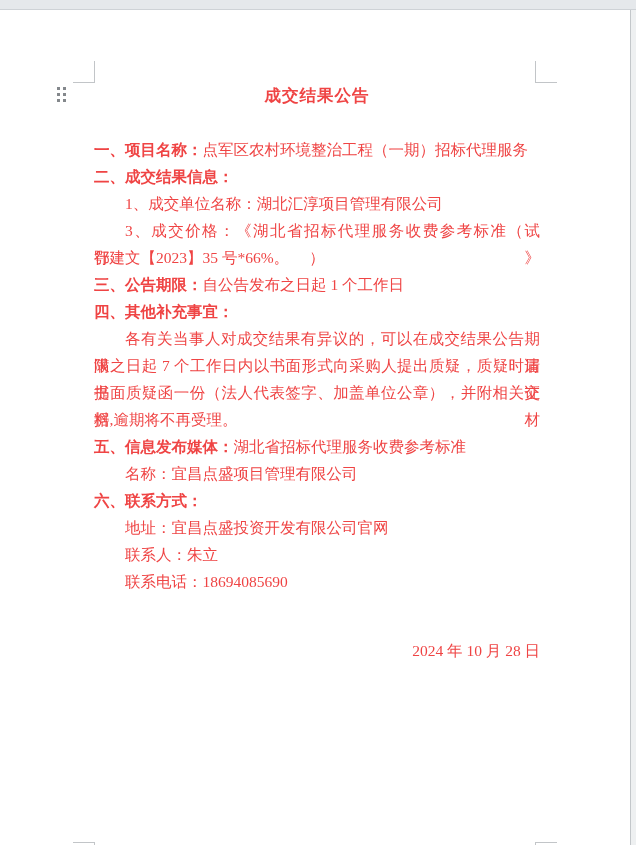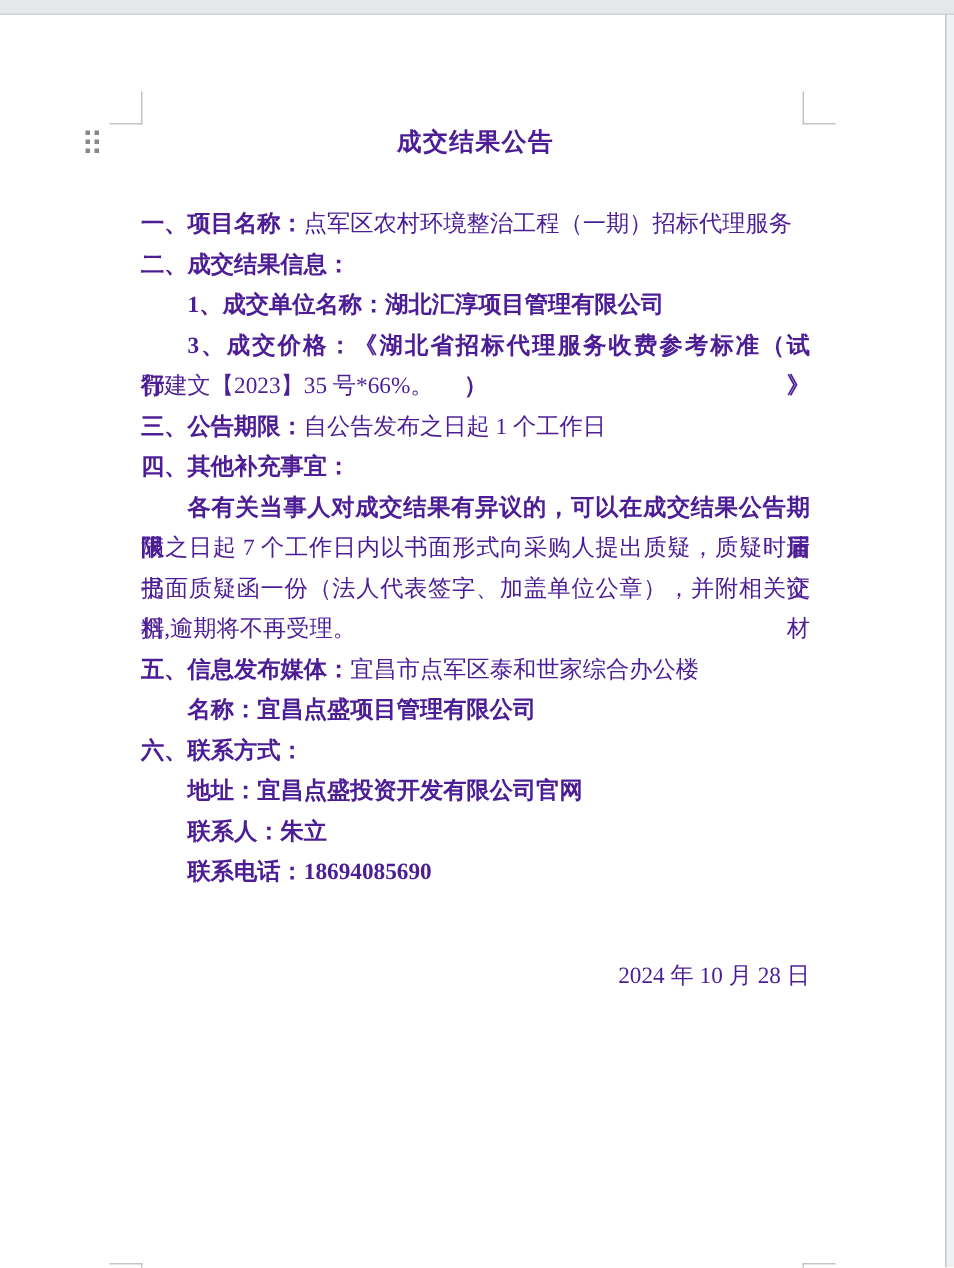--- a/index.html
+++ b/index.html
@@ -37,25 +37,25 @@
     grid-template-rows: 3px 3px 3px;
     gap: 3px;
     cursor: grab;
   }
   .handle i { display: block; background: #84888c; }
   .doc {
     position: absolute; left: 94px; top: 82px;
     width: 446px;
     font-size: 15.5px;
     line-height: 27px;
-    color: #4c1d95;
+    color: #ef4444;
     cursor: text;
   }
   .line { height: 27px; white-space: pre-wrap; }
-  .line.indent { text-indent: 31px; font-weight: bold; }
+  .line.indent { text-indent: 31px; }
   .line.just { text-align: justify; text-align-last: justify; }
   .line.center { text-align: center; }
   .line.right { text-align: right; margin-top: 15px; }
   .line.title-line {
     font-size: 16.5px;
     letter-spacing: 1px;
   }
   .bold, .title-line {
     font-family: "Liberation Sans", "DejaVu Sans", sans-serif;
     font-weight: 700;
@@ -88,21 +88,21 @@
     <div class="line"><span class="bold">二、成交结果信息：</span></div>
     <div class="line indent"><span class="reg">1、成交单位名称：湖北汇淳项目管理有限公司</span></div>
     <div class="line indent just"><span class="reg">3、成交价格：《湖北省招标代理服务收费参考标准（试行）》</span></div>
     <div class="line"><span class="reg">鄂建文【2023】35 号*66%。</span></div>
     <div class="line"><span class="bold">三、公告期限：</span><span class="reg">自公告发布之日起 1 个工作日</span></div>
     <div class="line"><span class="bold">四、其他补充事宜：</span></div>
     <div class="line indent just"><span class="reg">各有关当事人对成交结果有异议的，可以在成交结果公告期限届</span></div>
     <div class="line just"><span class="reg">满之日起 7 个工作日内以书面形式向采购人提出质疑，质疑时请提交</span></div>
     <div class="line just"><span class="reg">书面质疑函一份（法人代表签字、加盖单位公章），并附相关证据材</span></div>
     <div class="line"><span class="reg">料,逾期将不再受理。</span></div>
-    <div class="line"><span class="bold">五、信息发布媒体：</span><span class="reg">宜昌市点军区泰和世家综合办公楼</span></div>
+    <div class="line"><span class="bold">五、信息发布媒体：</span><span class="reg">湖北省招标代理服务收费参考标准</span></div>
     <div class="line indent"><span class="reg">名称：宜昌点盛项目管理有限公司</span></div>
     <div class="line"><span class="bold">六、联系方式：</span></div>
     <div class="line indent"><span class="reg">地址：宜昌点盛投资开发有限公司官网</span></div>
     <div class="line indent"><span class="reg">联系人：朱立</span></div>
     <div class="line indent"><span class="reg">联系电话：18694085690</span></div>
     <div class="line">&nbsp;</div>
     <div class="line right"><span class="reg">2024 年 10 月 28 日</span></div>
   </div>
 
 </body></html>

